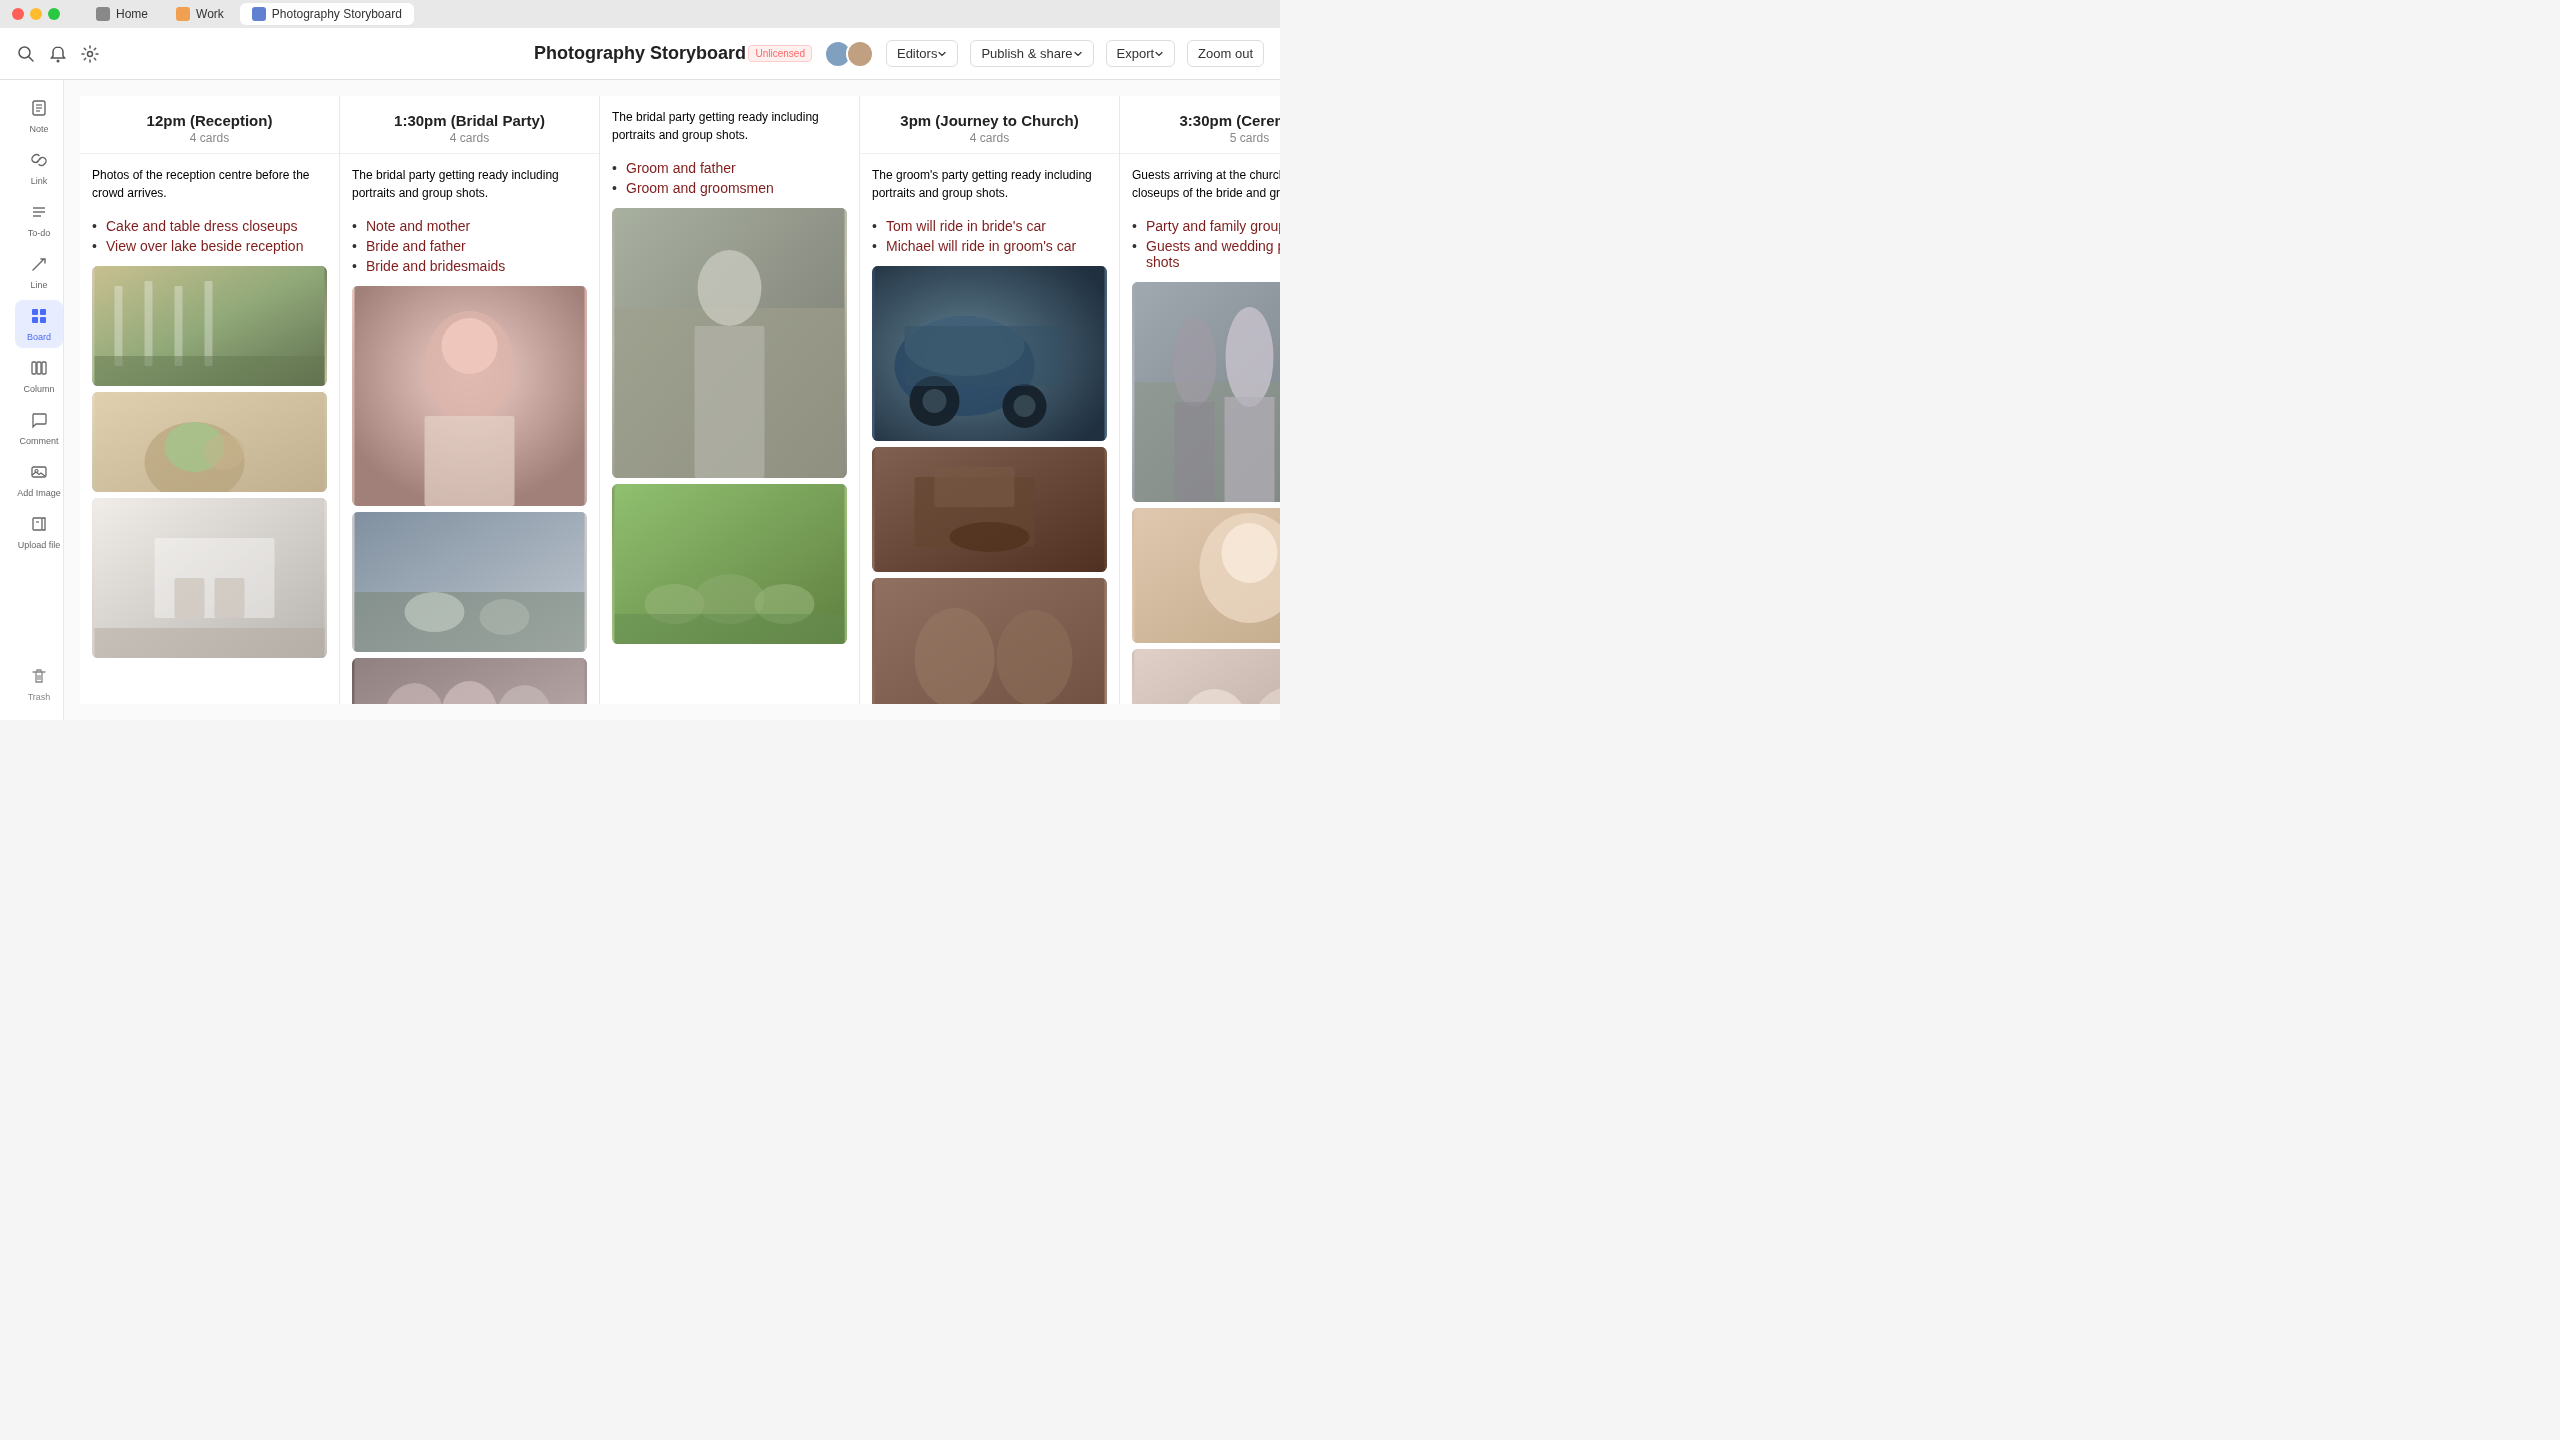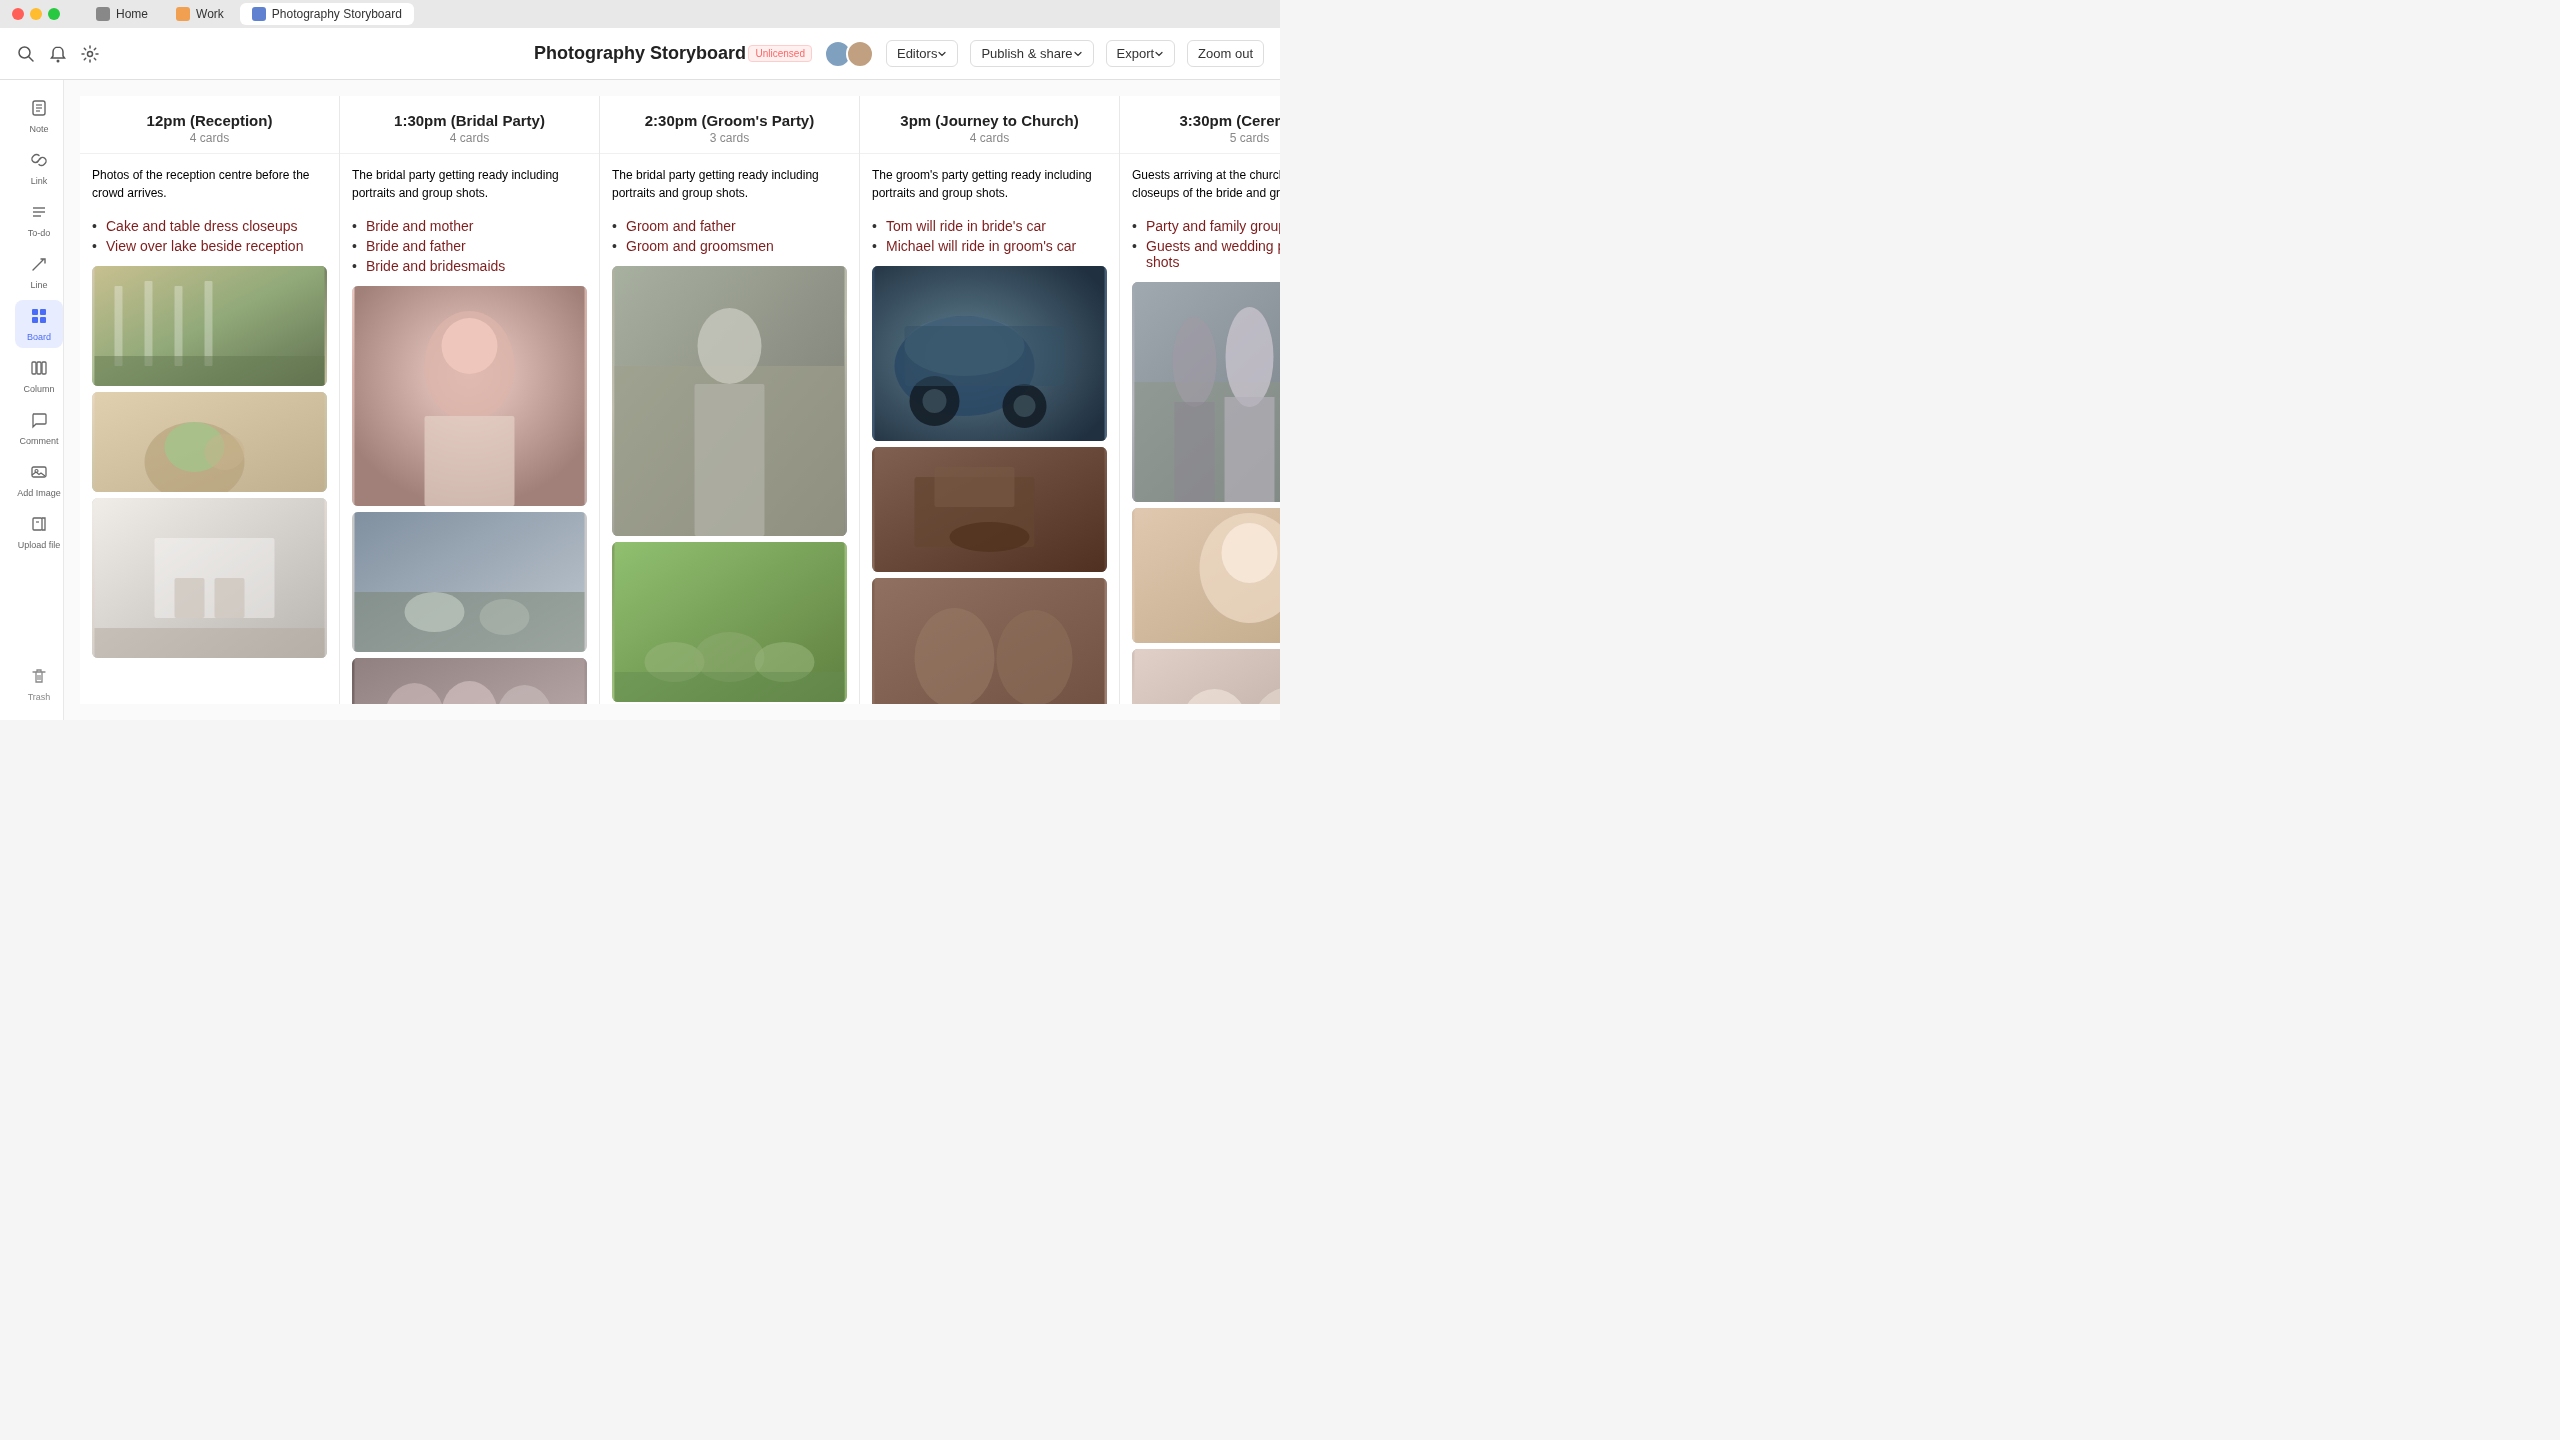--- a/index.html
+++ b/index.html
@@ -402,21 +402,21 @@
       </div>
 
       <div class="column">
         <div class="column-header">
           <div class="column-title">1:30pm (Bridal Party)</div>
           <div class="column-count">4 cards</div>
         </div>
         <div class="column-content">
           <p class="column-description">The bridal party getting ready including portraits and group shots.</p>
           <ul class="bullet-list">
-            <li>Bride and mother</li>
+            <li>Note and mother</li>
             <li>Bride and father</li>
             <li>Bride and bridesmaids</li>
           </ul>
           <div class="photo-grid">
             <div class="photo-item">
               <div style="height:220px; background: linear-gradient(160deg, #e8c8c0 0%, #d4b0a8 30%, #c0989090 100%); position:relative; overflow:hidden;">
                 <svg width="100%" height="220" viewBox="0 0 230 220" xmlns="http://www.w3.org/2000/svg" style="position:absolute;top:0;left:0;">
                   <defs>
                       <radialGradient id="bg1" cx="50%" cy="40%" r="60%">
                         <stop offset="0%" stop-color="#f0d0c8"></stop>
@@ -461,24 +461,20 @@
                   <ellipse cx="170" cy="60" rx="28" ry="33" fill="rgba(200,185,185,0.7)"></ellipse>
                 </svg>
               </div>
             </div>
 
           </div>
         </div>
       </div>
 
       <div class="column">
-        <div class="column-header">
-          <div class="column-title">2:30pm (Groom's Party)</div>
-          <div class="column-count">3 cards</div>
-        </div>
         <div class="column-content">
           <p class="column-description">The bridal party getting ready including portraits and group shots.</p>
           <ul class="bullet-list">
             <li>Groom and father</li>
             <li>Groom and groomsmen</li>
           </ul>
           <div class="photo-grid">
             <div class="photo-item">
               <div style="height:270px; background: linear-gradient(160deg, #b0b0a0 0%, #c0c0b0 40%, #909088 100%); position:relative; overflow:hidden;">
                 <svg width="100%" height="270" viewBox="0 0 230 270" xmlns="http://www.w3.org/2000/svg" style="position:absolute;top:0;left:0;">

